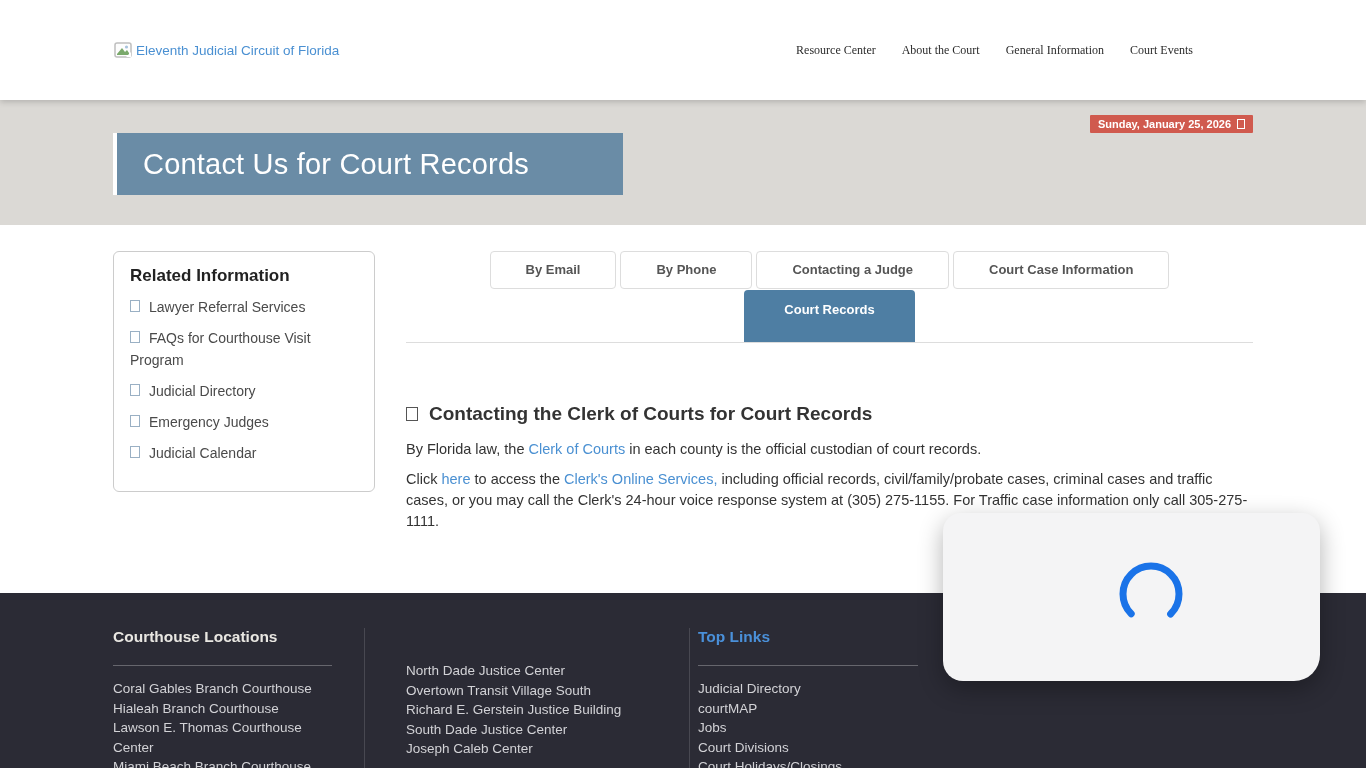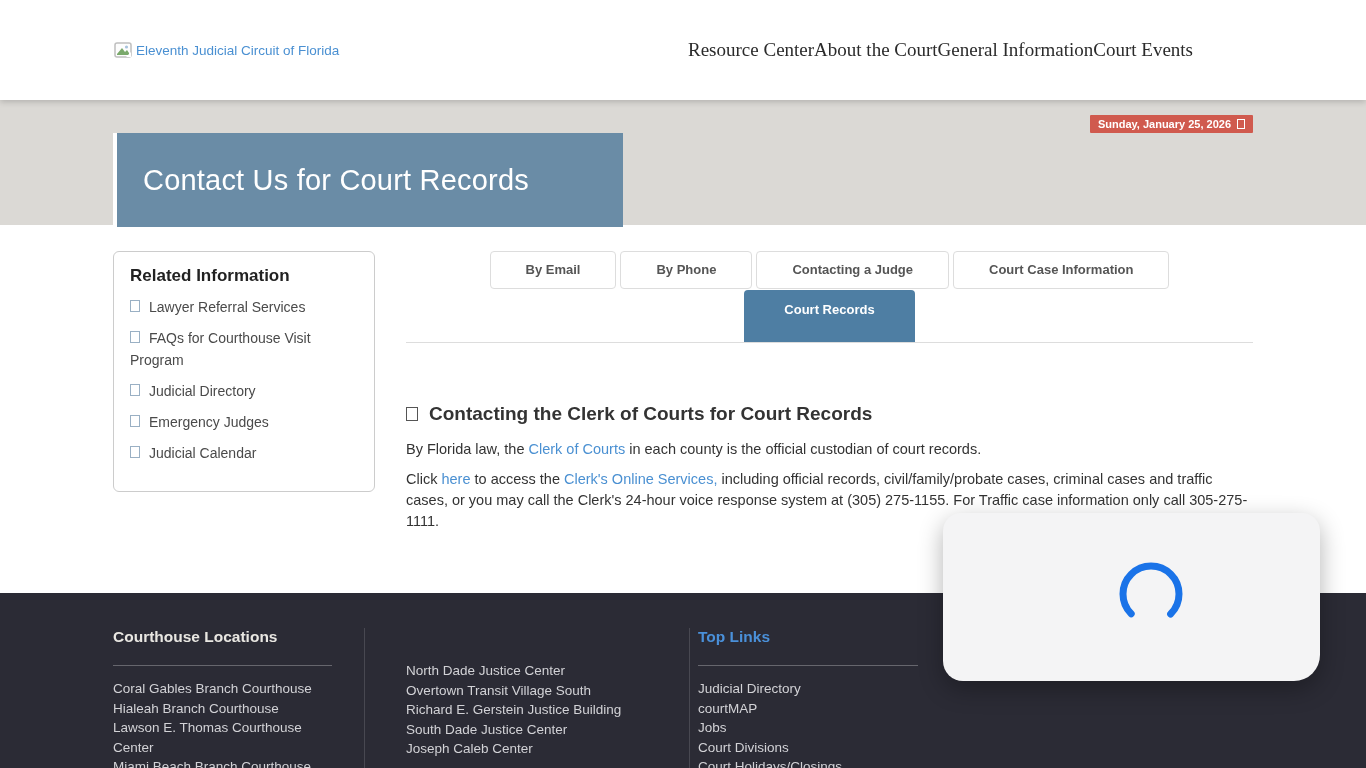--- a/index.html
+++ b/index.html
@@ -13,32 +13,32 @@
   .header {
     height: 100px; background: #ffffff; position: relative; z-index: 5;
     box-shadow: 0 2px 6px rgba(0,0,0,0.18);
     display: flex; align-items: center;
   }
   .header-inner {
     width: 1140px; margin: 0 auto; display: flex; align-items: center; justify-content: space-between;
   }
   .logo { display: flex; align-items: center; gap: 3px; color: #4a90d2; font-size: 13.5px; cursor: pointer; }
   .logo svg { display: block; }
-  .nav { display: flex; font-family: "Liberation Serif", serif; font-size: 19px; color: #2b2b2b; margin-right: 60px; margin-left: 24px; }
+  .nav { display: flex; gap: 26px; font-family: "Liberation Serif", serif; font-size: 12px; color: #2b2b2b; margin-right: 60px; margin-left: 24px; }
   .nav-item { cursor: pointer; white-space: nowrap; }
   
   .hero { height: 125px; background: #dbd9d5; position: relative; }
   .hero-inner { width: 1140px; margin: 0 auto; padding-top: 15px; }
   .date-badge {
     float: right; background: #d05a4e; color: #ffffff; font-size: 11px; font-weight: bold;
     padding: 3px 8px; display: flex; align-items: center; gap: 6px; border-radius: 1px;
   }
   .tofu { display: inline-block; border: 1px solid currentColor; width: 8px; height: 10px; }
   .page-title-box {
-    clear: none; width: 510px; height: 94px; margin-top: 18px;
+    clear: none; width: 510px; height: 62px; margin-top: 18px;
     background: #6a8ca6; border-left: 4px solid #ffffff;
     display: flex; align-items: center; padding-left: 26px;
     color: #ffffff; font-size: 29px; letter-spacing: 0.2px;
   }
   
   .main { width: 1140px; margin: 0 auto; padding-top: 26px; display: flex; background: #ffffff; }
   .side-card {
     width: 262px; border: 1px solid #cccccc; border-radius: 6px; background: #fff;
     padding: 14px 16px 18px 16px; align-self: flex-start; flex-shrink: 0;
   }

